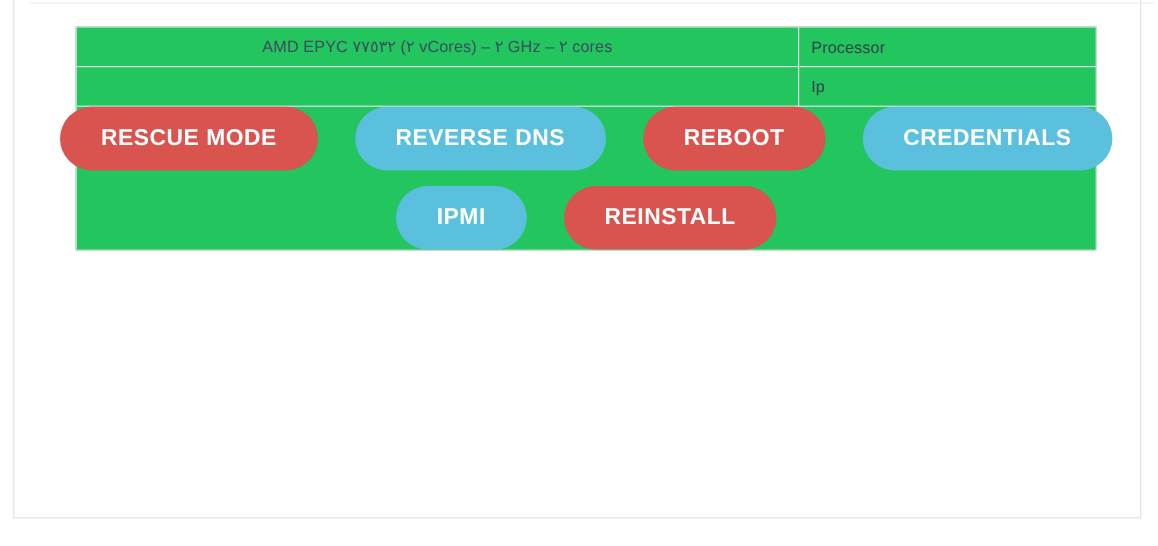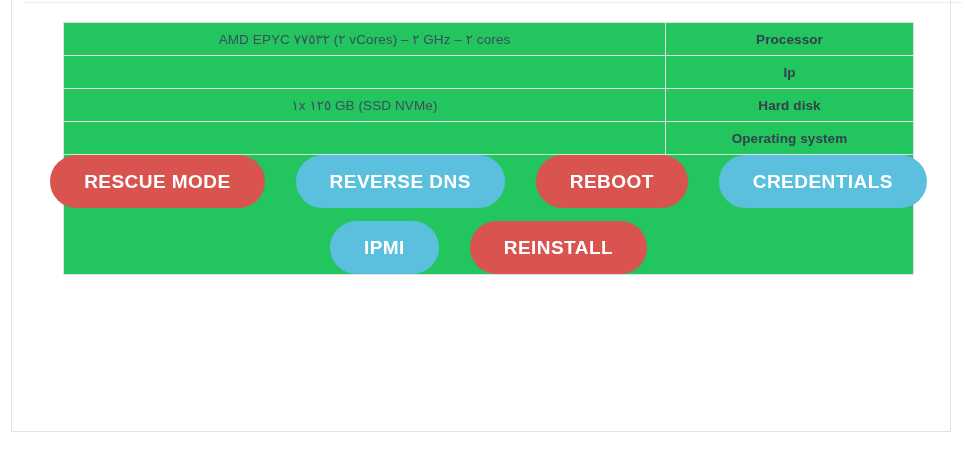--- a/index.html
+++ b/index.html
@@ -56,23 +56,23 @@
   }
   td.spec-value {
     width: 602px;
     text-align: center;
     color: #3d4d5d;
     font-weight: 400;
     letter-spacing: .1px;
   }
   td.spec-label {
     width: 248px;
-    text-align: center;
+    text-align: left;
     color: #34404b;
-    font-weight: bold;
+    font-weight: normal;
     font-size: 13.5px;
     letter-spacing: .1px;
   }
 
   
   td.actions-cell {
     padding: 14px 10px 16px 10px;
     height: auto;
   }
   .btn-row {
@@ -117,29 +117,21 @@
         <td class="spec-value">AMD EPYC ٧٧٥٣٢ (٢ vCores) – ٢ GHz – ٢ cores</td>
         <td class="spec-label">Processor</td>
       </tr>
 
 
       <tr>
         <td class="spec-value"></td>
         <td class="spec-label">Ip</td>
       </tr>
 
-      <tr>
-        <td class="spec-value">١x ١٢٥ GB (SSD NVMe)</td>
-        <td class="spec-label">Hard disk</td>
-      </tr>
 
-      <tr>
-        <td class="spec-value"></td>
-        <td class="spec-label">Operating system</td>
-      </tr>
 
 
 
       <tr>
         <td class="actions-cell" colspan="2">
 
           <div class="btn-row">
             <button class="action-btn danger">RESCUE MODE</button>
             <button class="action-btn info">REVERSE DNS</button>
             <button class="action-btn danger">REBOOT</button>

